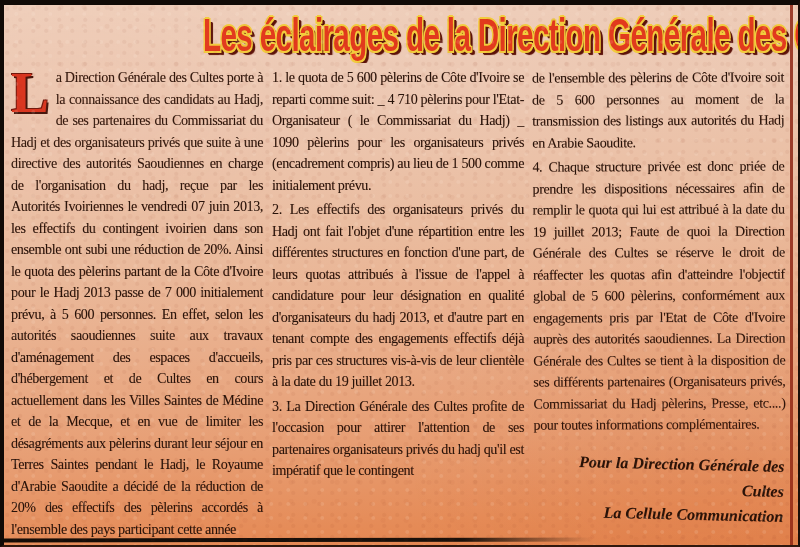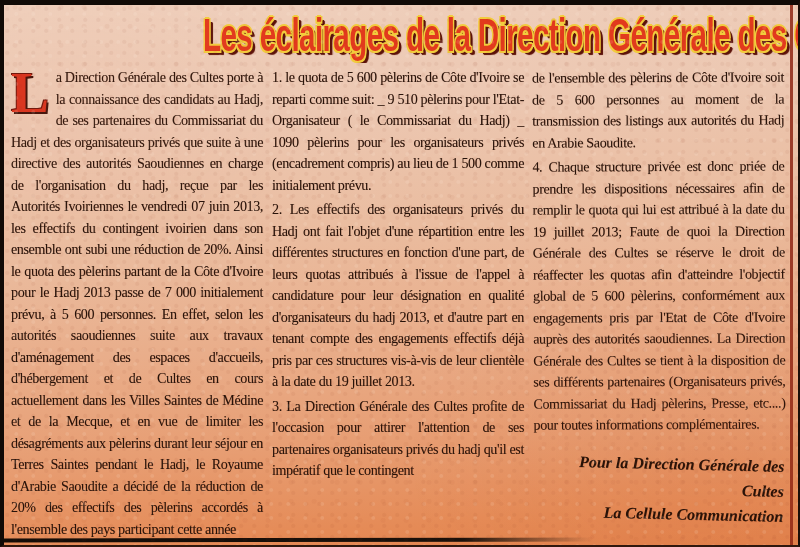--- a/index.html
+++ b/index.html
@@ -113,21 +113,21 @@
 
   <div class="article-body">
 
     <div class="col col-1">
       <p>
         <span class="dropcap">L</span><span>a Direction Générale des Cultes porte à la connaissance des candidats au Hadj, de ses partenaires du Commissariat du Hadj et des organisateurs privés que suite à une directive des autorités Saoudiennes en charge de l'organisation du hadj, reçue par les Autorités Ivoiriennes le vendredi 07 juin 2013, les effectifs du contingent ivoirien dans son ensemble ont subi une réduction de 20%. Ainsi le quota des pèlerins partant de la Côte d'Ivoire pour le Hadj 2013 passe de 7 000 initialement prévu, à 5 600 personnes. En effet, selon les autorités saoudiennes suite aux travaux d'aménagement des espaces d'accueils, d'hébergement et de Cultes en cours actuellement dans les Villes Saintes de Médine et de la Mecque, et en vue de limiter les désagréments aux pèlerins durant leur séjour en Terres Saintes pendant le Hadj, le Royaume d'Arabie Saoudite a décidé de la réduction de 20% des effectifs des pèlerins accordés à l'ensemble des pays participant cette année</span>
       </p>
     </div>
 
     <div class="col col-2">
-      <p>1. le quota de 5 600 pèlerins de Côte d'Ivoire se reparti comme suit: _ 9 510 pèlerins pour l'Etat- Organisateur ( le Commissariat du Hadj) _ 1090 pèlerins pour les organisateurs privés (encadrement compris) au lieu de 1 500 comme initialement prévu.</p>
+      <p>1. le quota de 5 600 pèlerins de Côte d'Ivoire se reparti comme suit: _ 4 710 pèlerins pour l'Etat- Organisateur ( le Commissariat du Hadj) _ 1090 pèlerins pour les organisateurs privés (encadrement compris) au lieu de 1 500 comme initialement prévu.</p>
       <p>2. Les effectifs des organisateurs privés du Hadj ont fait l'objet d'une répartition entre les différentes structures en fonction d'une part, de leurs quotas attribués à l'issue de l'appel à candidature pour leur désignation en qualité d'organisateurs du hadj 2013, et d'autre part en tenant compte des engagements effectifs déjà pris par ces structures vis-à-vis de leur clientèle à la date du 19 juillet 2013.</p>
       <p>3. La Direction Générale des Cultes profite de l'occasion pour attirer l'attention de ses partenaires organisateurs privés du hadj qu'il est impératif que le contingent</p>
     </div>
 
     <div class="col col-3">
       <p>de l'ensemble des pèlerins de Côte d'Ivoire soit de 5 600 personnes au moment de  la transmission des listings aux autorités du Hadj en Arabie Saoudite.</p>
       <p>4. Chaque structure privée est donc priée de prendre les dispositions nécessaires afin de remplir le quota qui lui est attribué à la date du 19 juillet 2013; Faute de quoi la Direction Générale des Cultes se réserve le droit de réaffecter les quotas afin d'atteindre l'objectif global de 5 600 pèlerins, conformément aux engagements pris par l'Etat de Côte d'Ivoire auprès des autorités saoudiennes. La Direction Générale des Cultes se tient à la disposition de ses différents partenaires (Organisateurs privés, Commissariat du Hadj pèlerins, Presse, etc....) pour toutes informations complémentaires.</p>
       <div class="signature">
         <div>Pour la Direction Générale des Cultes</div>
         <div>La Cellule Communication</div>

